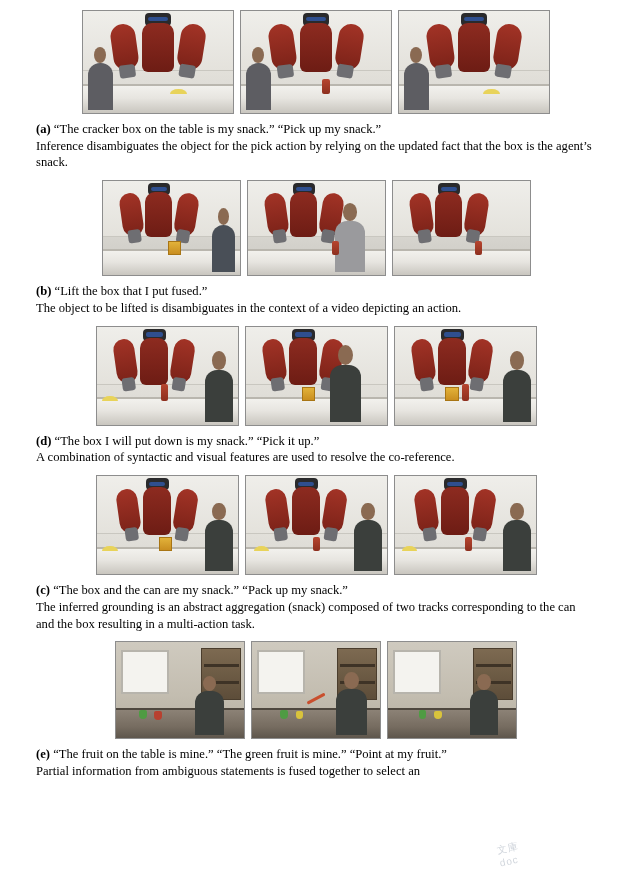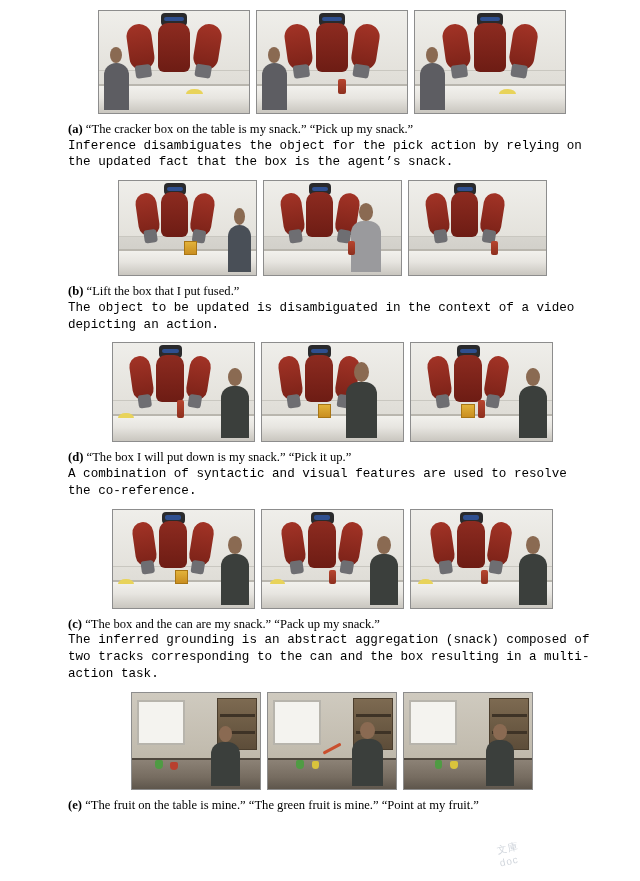--- a/index.html
+++ b/index.html
@@ -16,21 +16,20 @@
   }
   .page {
     position: relative;
     width: 640px;
     height: 881px;
     padding: 0;
     box-sizing: border-box;
   }
   .figure-block {
     margin: 0 8px 0 0;
-    padding-left: 32px;
   }
   .strip {
     display: flex;
     gap: 6px;
     justify-content: center;
     align-items: flex-start;
   }
   .frame {
     position: relative;
     overflow: hidden;
@@ -240,21 +239,20 @@
     margin: 7px 36px 9px 36px;
   }
   .caption .lbl {
     font-weight: bold;
   }
   .caption .quotes {
     white-space: normal;
   }
   .caption .desc {
     display: block;
-    font-family: Liberation Mono, monospace;
   }
   .watermark {
     position: absolute;
     right: 20px;
     bottom: 6px;
     width: 120px;
     height: 54px;
     opacity: 0.33;
     color: #6f7e93;
     font-family: "Liberation Sans", sans-serif;
@@ -379,21 +377,21 @@
             <div class="torso"></div>
             <div class="armR"></div>
           </div>
           <div class="obj can-obj" style="left:60%;bottom:22%;"></div>
         </div>
       </div>
     </div>
     <div class="caption">
       <span class="lbl">(b)</span>
       <span class="quotes">“Lift the box that I put fused.”</span>
-      <span class="desc">The object to be updated is disambiguated in the context of a video depicting an action.</span>
+      <span class="desc">The object to be lifted is disambiguates in the context of a video depicting an action.</span>
     </div>
   </div>
 
   <div class="figure-block">
     <div class="strip">
       <div class="frame" style="width:143px;height:100px;">
         <div class="scene">
           <div class="wallpanel"></div>
           <div class="table"></div>
           <div class="robot" style="left:12%;width:58%;">
@@ -556,20 +554,21 @@
             <div class="body"></div>
           </div>
           <div class="obj cup-green" style="left:24%;bottom:20%;"></div>
           <div class="obj cup-yellow" style="left:36%;bottom:20%;"></div>
         </div>
       </div>
     </div>
     <div class="caption">
       <span class="lbl">(e)</span>
       <span class="quotes">“The fruit on the table is mine.” “The green fruit is mine.” “Point at my fruit.”</span>
+      <span class="desc">Partial information from ambiguous statements is fused together to select an</span>
     </div>
   </div>
 
   <div class="watermark">
     <div class="wm-line">文庫</div>
     <div class="wm-line">doc</div>
   </div>
 
 </div>
 

